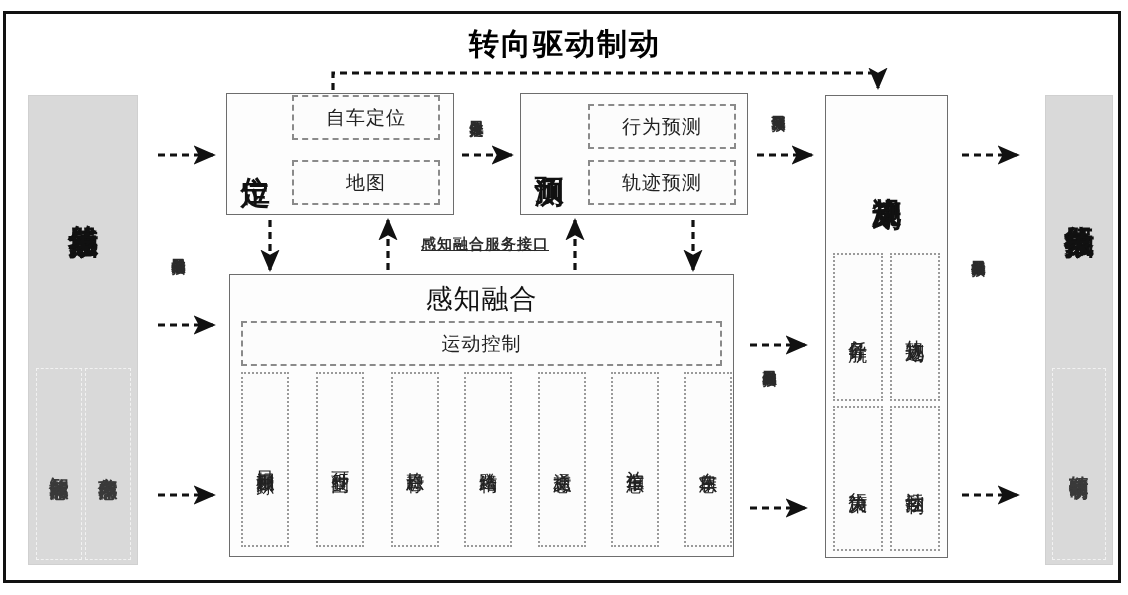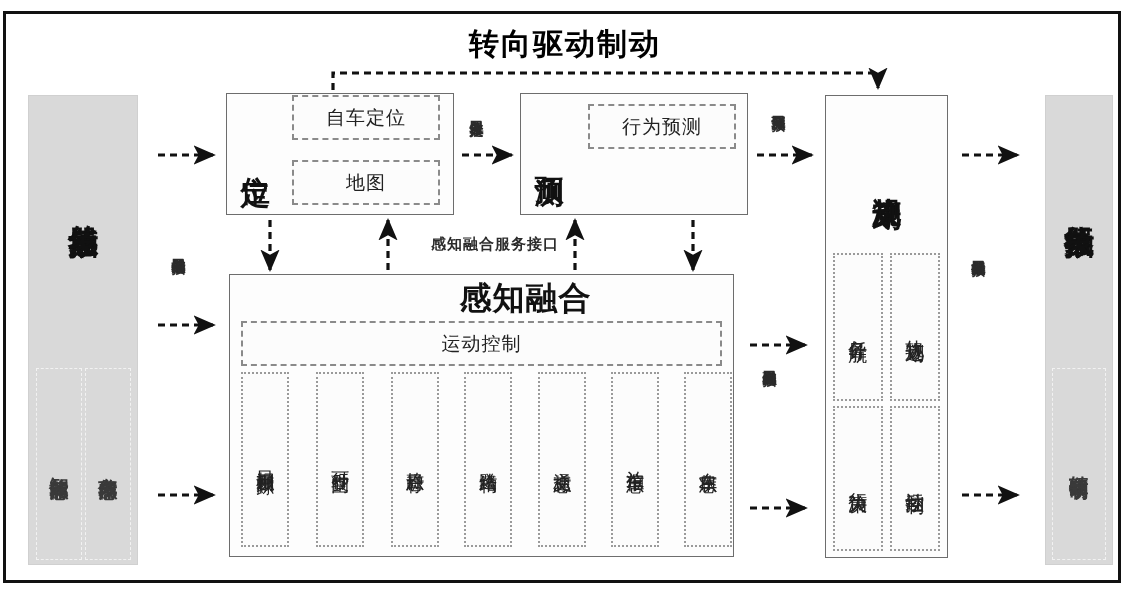--- a/index.html
+++ b/index.html
@@ -22,21 +22,21 @@
     letter-spacing:1px;line-height:1.02;white-space:nowrap;}
   .htext{display:flex;align-items:center;justify-content:center;
     letter-spacing:1px;white-space:nowrap;}
 
   .bar-title{font-size:30px;font-weight:bold;color:#111;}
   .sub-title{font-size:19px;font-weight:bold;color:#3a3a3a;}
 
   
   .module{border:1.6px solid #6d6d6d;background:#fdfdfd;}
   .module-label{font-size:29px;font-weight:bold;color:#111;}
-  .module-label-h{font-size:32px;font-weight:bold;color:#111;margin-left:44px;}
+  .module-label-h{font-size:27px;font-weight:normal;color:#111;}
 
   
   .dashed-box{border:2px dashed #8a8a8a;background:#fcfcfc;}
   .dashed-box-dot{border:2px dotted #9a9a9a;background:#fcfcfc;}
   .inner-label{font-size:19px;font-weight:normal;color:#222;}
   .inner-label-v{font-size:19px;font-weight:normal;color:#222;}
 
   
   .iface-v{writing-mode:vertical-rl;text-orientation:upright;
     font-size:14px;color:#2b2b2b;letter-spacing:0px;line-height:1;
@@ -80,20 +80,23 @@
     <div class="htext inner-label" style="width:100%;height:100%;">自车定位</div>
   </div>
   <div class="abs dashed-box" style="left:292px;top:160px;width:148px;height:45px;">
     <div class="htext inner-label" style="width:100%;height:100%;text-align:center;">地图</div>
   </div>
 
   <div class="abs module" style="left:520px;top:93px;width:228px;height:122px;"></div>
   <div class="abs vtext module-label" style="left:526px;top:110px;width:46px;height:88px;">预测</div>
   <div class="abs dashed-box" style="left:588px;top:104px;width:148px;height:45px;">
     <div class="htext inner-label" style="width:100%;height:100%;">行为预测</div>
+  </div>
+  <div class="abs dashed-box" style="left:588px;top:160px;width:148px;height:45px;">
+    <div class="htext inner-label" style="width:100%;height:100%;">轨迹预测</div>
   </div>
 
   <div class="abs module" style="left:825px;top:95px;width:123px;height:463px;"></div>
   <div class="abs vtext module-label" style="left:825px;top:108px;width:123px;height:135px;">决策规划</div>
 
   <div class="abs dashed-box-dot" style="left:833px;top:253px;width:50px;height:148px;">
     <div class="vtext inner-label-v" style="width:100%;height:100%;">任务导航</div>
   </div>
   <div class="abs dashed-box-dot" style="left:890px;top:253px;width:50px;height:148px;">
     <div class="vtext inner-label-v" style="width:100%;height:100%;">轨迹规划</div>
@@ -142,21 +145,21 @@
   </div>
 
   <div class="abs" style="left:772px;top:105px;width:22px;height:110px;">
     <div class="iface-v">预测服务接口</div>
   </div>
 
   <div class="abs" style="left:972px;top:250px;width:22px;height:150px;">
     <div class="iface-v">执行器抽象服务接口</div>
   </div>
 
-  <div class="abs htext iface-h" style="left:415px;top:234px;width:160px;height:20px;">感知融合服务接口</div>
+  <div class="abs htext iface-h" style="left:405px;top:234px;width:160px;height:20px;text-decoration:underline;">感知融合服务接口</div>
 
   <div class="abs" style="left:763px;top:360px;width:22px;height:150px;">
     <div class="iface-v">感知融合服务接口</div>
   </div>
 
   <svg class="overlay">
     <defs>
       <marker id="ah" markerWidth="8" markerHeight="8" refX="6.4" refY="3" orient="auto">
         <path d="M0,0 L7,3 L0,6 L1.6,3 z" fill="#111"></path>
       </marker>

